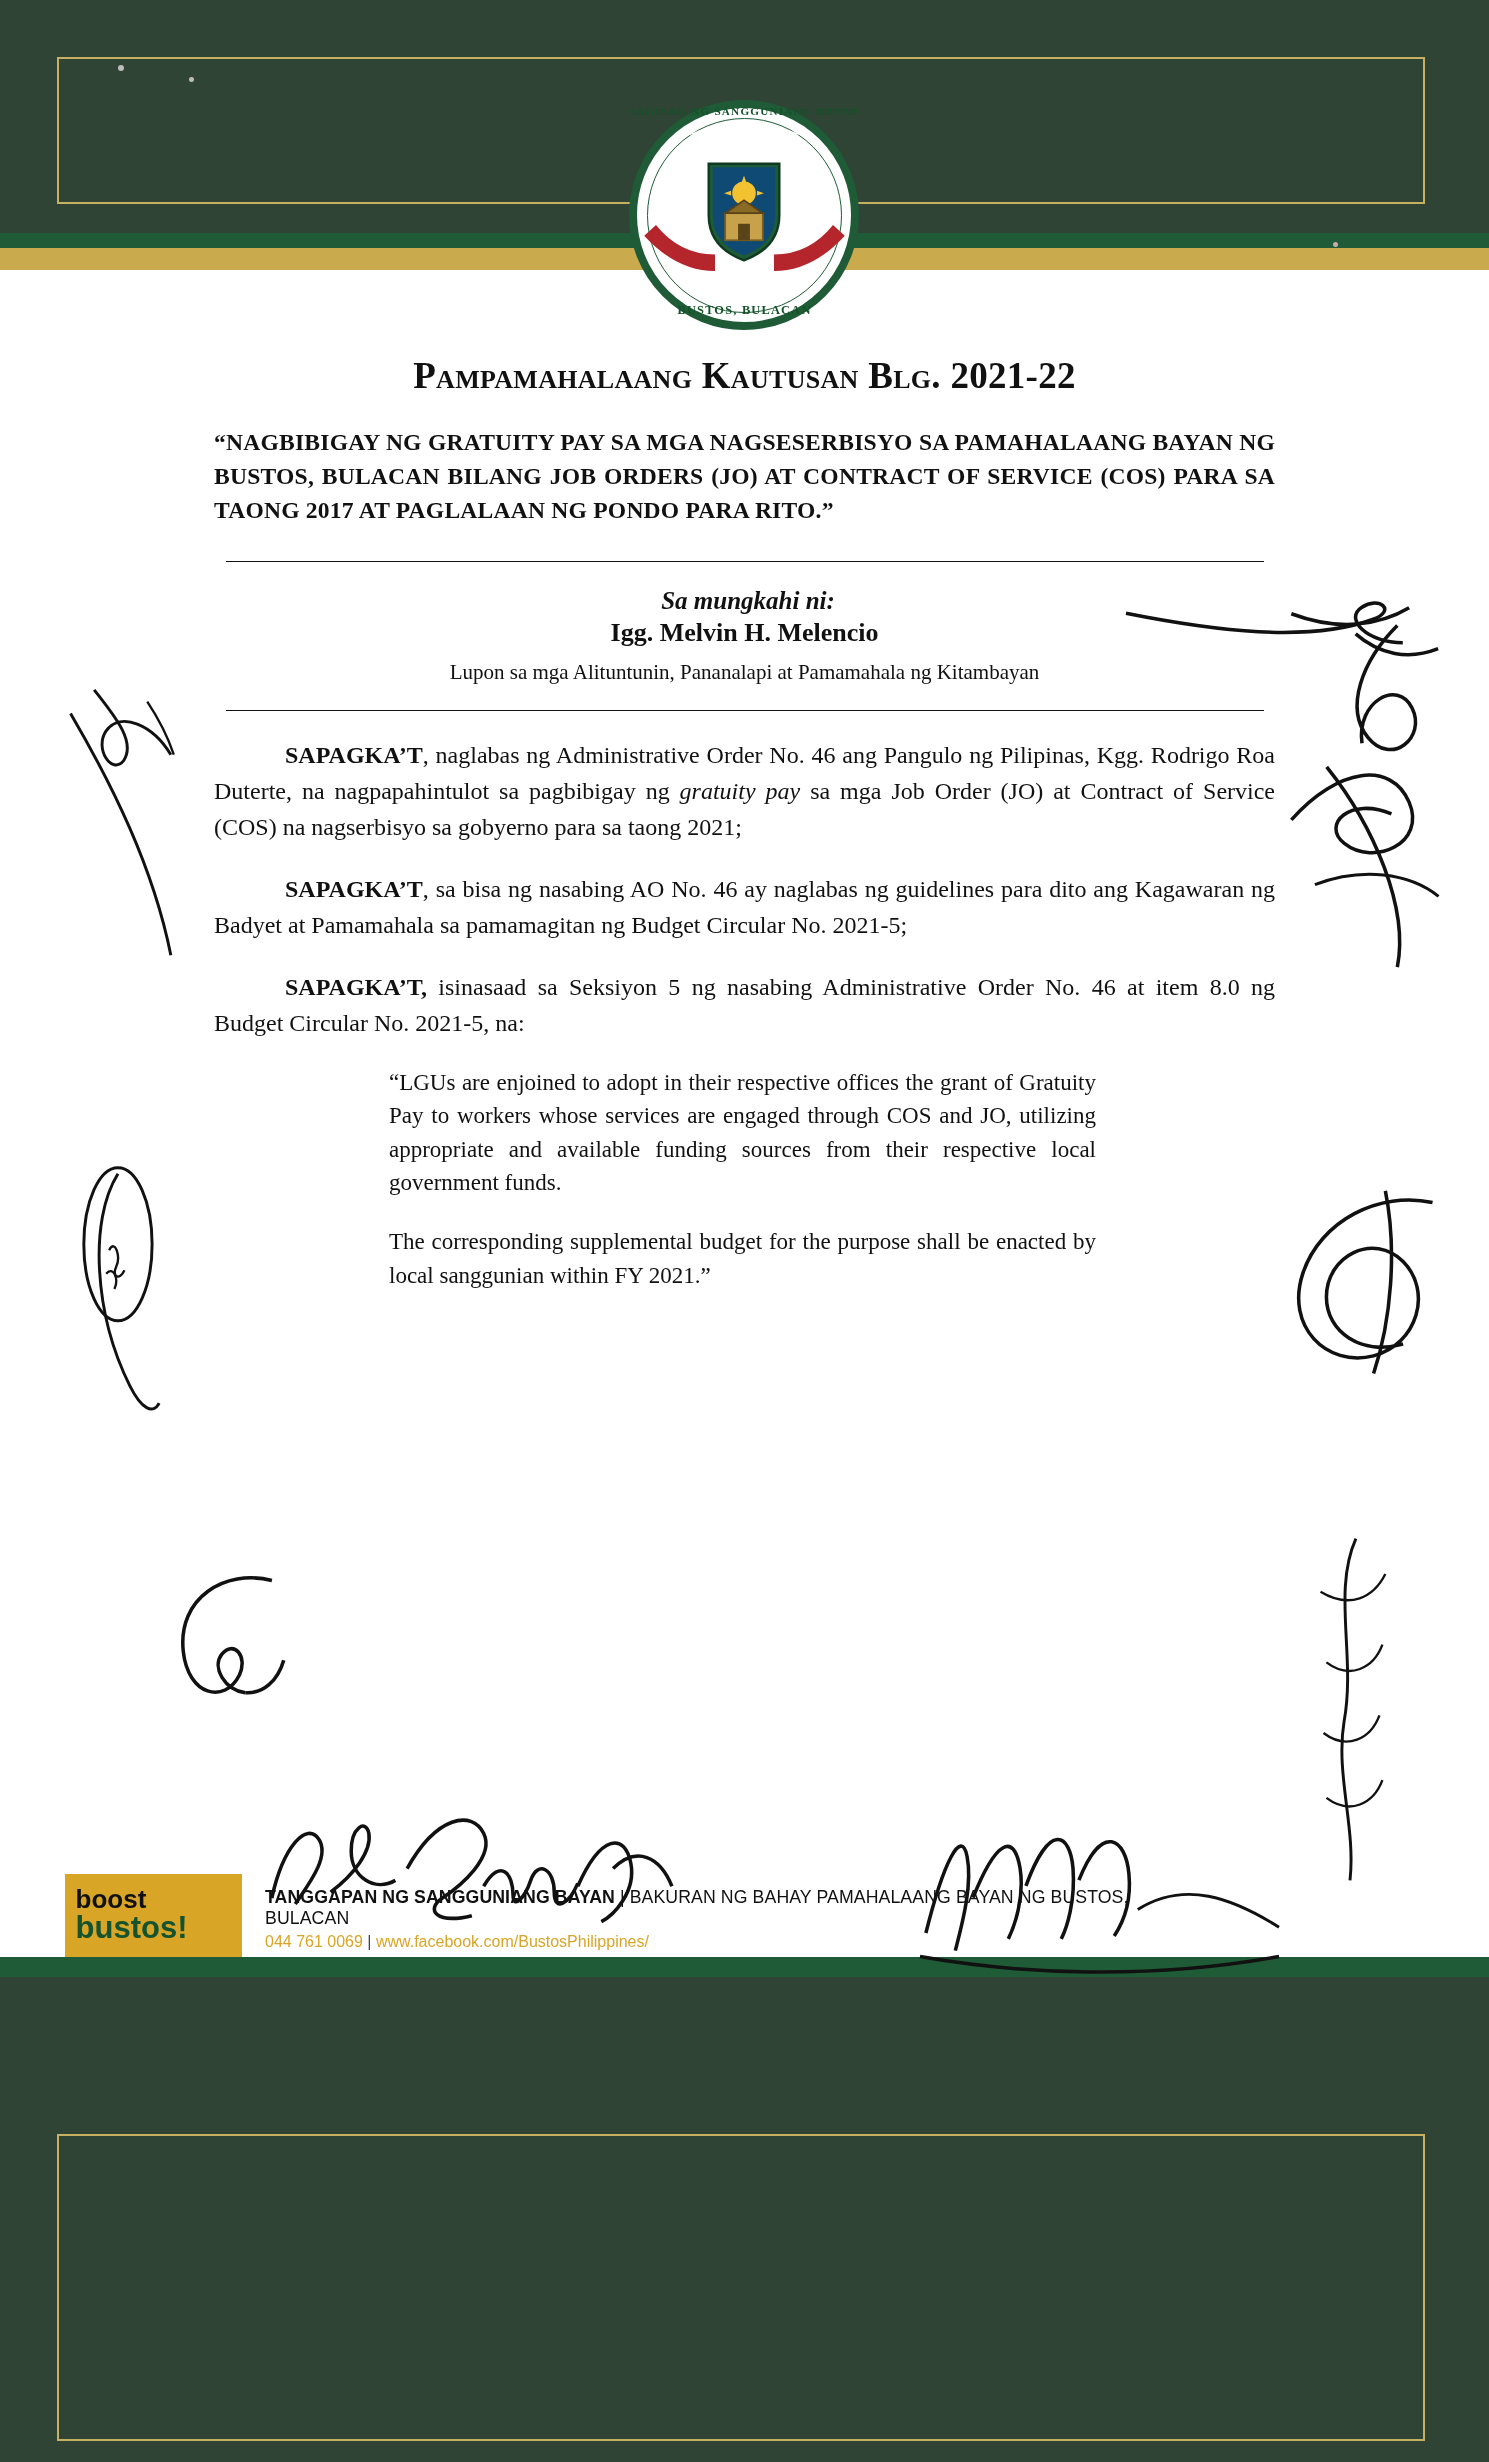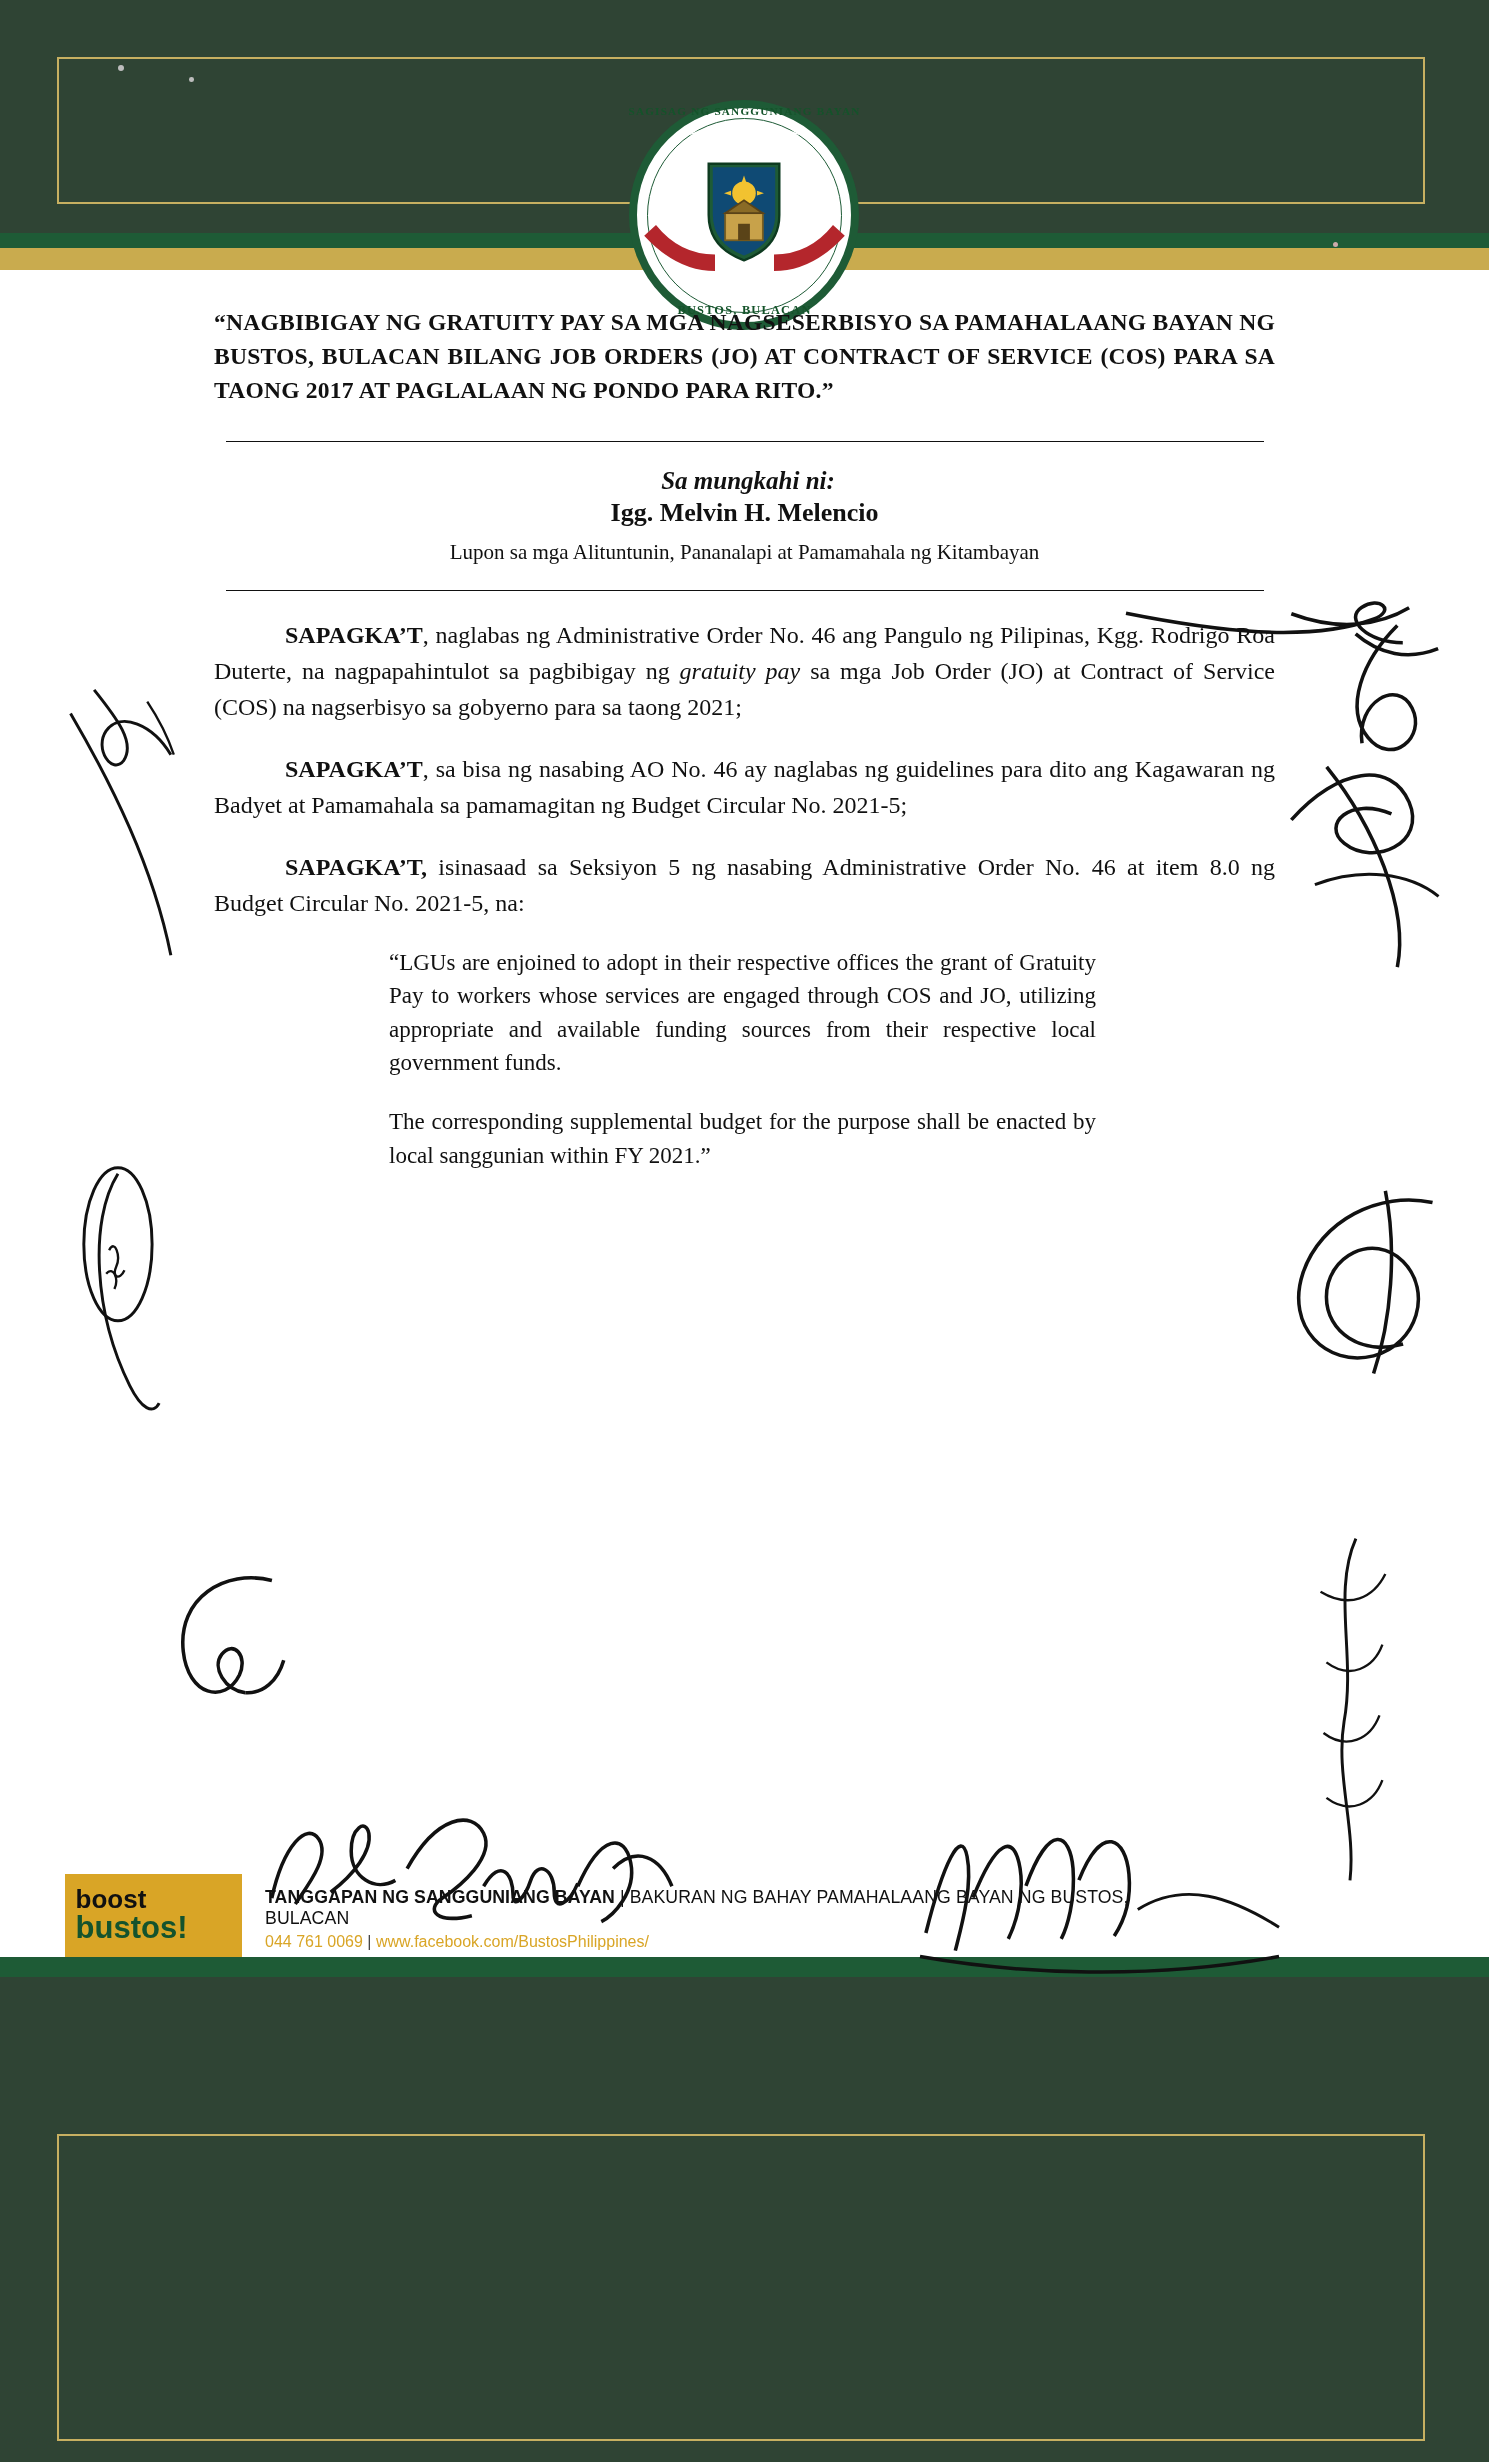--- a/index.html
+++ b/index.html
@@ -268,20 +268,21 @@
       <path d="M420 240 Q365 300 300 300 L300 272 Q360 272 400 222 Z" fill="#b4262c"></path>
       <path d="M150 70 Q250 30 350 70 Q250 52 150 70 Z" fill="#ffffff"></path>
       <path d="M230 40 q20 -22 40 0 q-20 -10 -40 0 Z" fill="#ffffff"></path>
     </svg>
     <div class="seal-text-top">SAGISAG NG SANGGUNIANG BAYAN</div>
     <div class="seal-text-bottom">BUSTOS, BULACAN</div>
   </div>
 
   <div class="doc">
 
+    <div class="title">Pampamahalaang Kautusan Blg. 2021-22</div>
 
     <div class="subtitle">“NAGBIBIGAY NG GRATUITY PAY SA MGA NAGSESERBISYO SA PAMAHALAANG BAYAN NG BUSTOS, BULACAN BILANG JOB ORDERS (JO) AT CONTRACT OF SERVICE (COS) PARA SA TAONG 2017 AT PAGLALAAN NG PONDO PARA RITO.”</div>
 
     <div class="rule"></div>
 
     <div class="proposer">
       <div class="line-italic">Sa mungkahi ni:</div>
       <div class="line-name">Igg. Melvin H. Melencio</div>
       <div class="line-committee">Lupon sa mga Alituntunin, Pananalapi at Pamamahala ng Kitambayan</div>
     </div>

